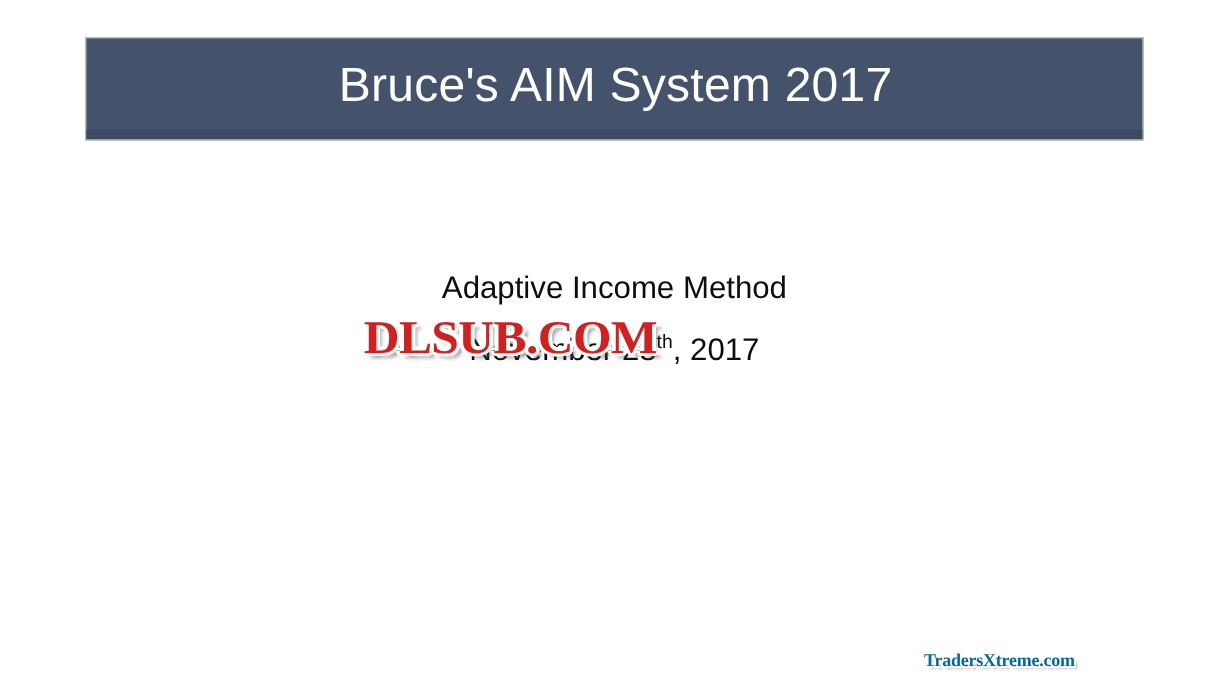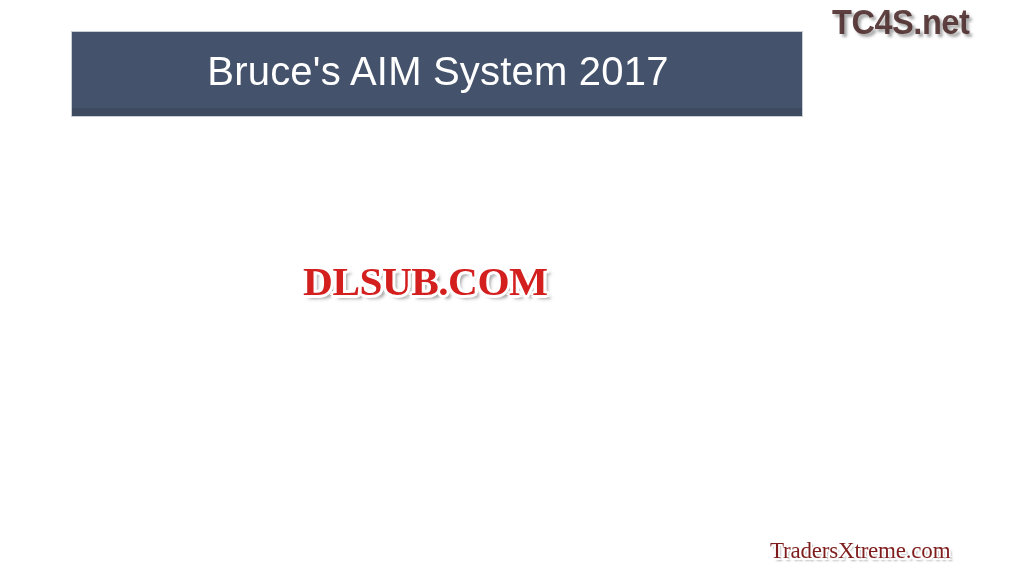--- a/index.html
+++ b/index.html
@@ -22,21 +22,21 @@
     width: 1024px;
     height: 576px;
     background: #ffffff;
   }
 
   
   #title-banner {
     position: absolute;
     left: 71px;
     top: 31px;
-    width: 732px;
+    width: 882px;
     height: 86px;
     background: #44526b;
     border: 1px solid #c9cdd6;
     box-sizing: border-box;
     display: flex;
     align-items: center;
     justify-content: center;
   }
   #title-banner::after {
     
@@ -141,48 +141,51 @@
   
   #tradersxtreme-watermark {
     position: absolute;
     left: 770px;
     top: 538px;
     pointer-events: none;
   }
   #tradersxtreme-text {
     display: block;
     font-family: "Liberation Serif", serif;
-    font-size: 23px;
-    font-weight: 400;
+    font-size: 15px;
+    font-weight: 700;
     line-height: 26px;
     letter-spacing: -0.2px;
-    color: #7f1d1d;
+    color: #0369a1;
     text-shadow:
       -1.5px -1.5px 0 #ffffff,
        1.5px -1.5px 0 #ffffff,
       -1.5px  1.5px 0 #ffffff,
        1.5px  1.5px 0 #ffffff,
        2.5px  2.5px 2px rgba(95,95,95,0.5);
   }
 </style>
 </head>
 <body>
 
 <div id="slide">
 
   <div id="title-banner">
     <div id="title-text">Bruce's AIM System 2017</div>
   </div>
 
+  <div id="body-block">
+    <div class="body-line">Adaptive Income Method</div>
+    <div class="body-line" id="date-line">
+      <span>November 28</span><sup>th</sup><span>, 2017</span>
+    </div>
+  </div>
 
   <div id="dlsub-watermark">
     <span id="dlsub-text">DLSUB.COM</span>
   </div>
 
-  <div id="tc4s-watermark">
-    <span id="tc4s-text">TC4S.net</span>
-  </div>
 
   <div id="tradersxtreme-watermark">
     <span id="tradersxtreme-text">TradersXtreme.com</span>
   </div>
 
 </div>
 
 </body></html>

